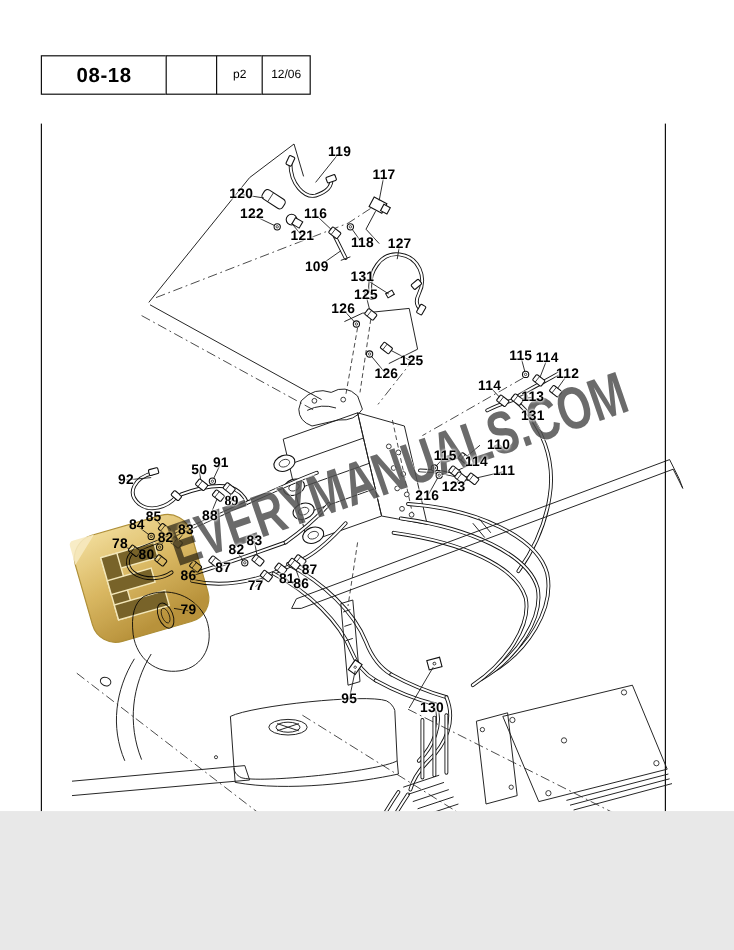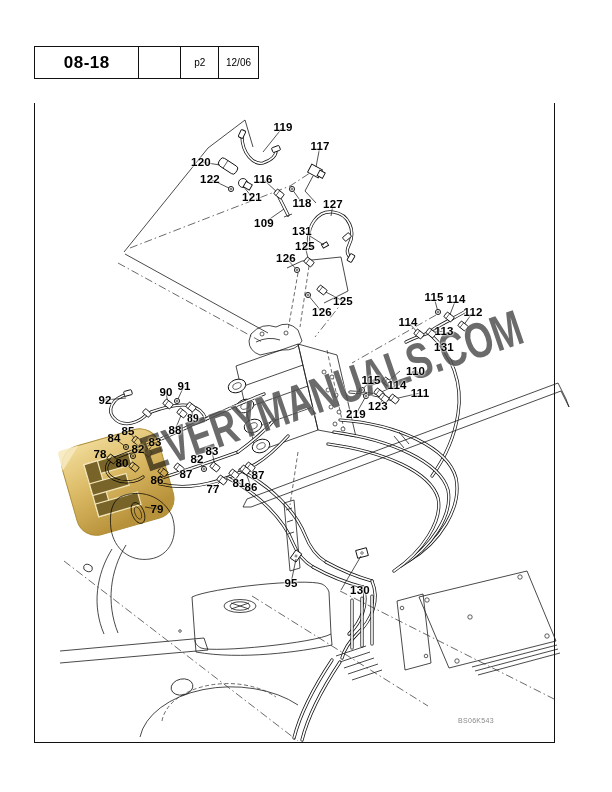--- a/index.html
+++ b/index.html
@@ -1,16 +1,16 @@
 <!DOCTYPE html>
 <html><head>
 <meta charset="utf-8">
 <style>
   html,body{margin:0;padding:0;background:#e8e8e8;}
-  .page{position:relative;width:612px;height:792px;background:#ffffff;overflow:hidden;
+  .page{position:relative;width:612px;height:676px;background:#ffffff;overflow:hidden;
         font-family:"Liberation Sans",sans-serif;color:#000;}
   .cell{position:absolute;box-sizing:border-box;border:1.5px solid #111;background:#fff;
         display:flex;align-items:center;justify-content:center;}
   .doc-num{font-weight:bold;font-size:17px;letter-spacing:.5px;}
   .small-cell{font-size:10px;}
   .title-bar{position:absolute;box-sizing:border-box;border:1.5px solid #111;background:#fff;
         display:flex;align-items:center;padding-left:5px;font-weight:bold;font-size:9.5px;
         letter-spacing:.1px;}
   .frame{position:absolute;box-sizing:border-box;border:1.5px solid #111;border-top:none;background:#fff;}
   .layer{position:absolute;left:0;top:0;width:612px;height:792px;pointer-events:none;}
@@ -443,23 +443,23 @@
       <div class="callout" style="left: 456px; top: 299px;">114</div>
       <div class="callout" style="left: 473px; top: 312px;">112</div>
       <div class="callout" style="left: 408px; top: 322px;">114</div>
       <div class="callout" style="left: 444px; top: 331px;">113</div>
       <div class="callout" style="left: 444px; top: 347px;">131</div>
       <div class="callout" style="left: 400px; top: 371px; padding-left: 31px;">110</div>
       <div class="callout" style="left: 371px; top: 380px;">115</div>
       <div class="callout" style="left: 397px; top: 385px;">114</div>
       <div class="callout" style="left: 420px; top: 393px;">111</div>
       <div class="callout" style="left: 378px; top: 406px;">123</div>
-      <div class="callout" style="left: 356px; top: 414px;">219</div>
+      <div class="callout" style="left: 356px; top: 414px;">216</div>
       <div class="callout" style="left: 105px; top: 400px;">92</div>
-      <div class="callout" style="left: 166px; top: 392px;">90</div>
+      <div class="callout" style="left: 166px; top: 392px;">50</div>
       <div class="callout" style="left: 184px; top: 386px;">91</div>
       <div class="callout" style="left: 193px; top: 418px; font-family: Liberation Serif, serif;">89</div>
       <div class="callout" style="left: 175px; top: 430px;">88</div>
       <div class="callout" style="left: 128px; top: 431px;">85</div>
       <div class="callout" style="left: 114px; top: 438px;">84</div>
       <div class="callout" style="left: 155px; top: 442px;">83</div>
       <div class="callout" style="left: 138px; top: 449px;">82</div>
       <div class="callout" style="left: 100px; top: 454px;">78</div>
       <div class="callout" style="left: 122px; top: 463px;">80</div>
       <div class="callout" style="left: 157px; top: 480px;">86</div>

